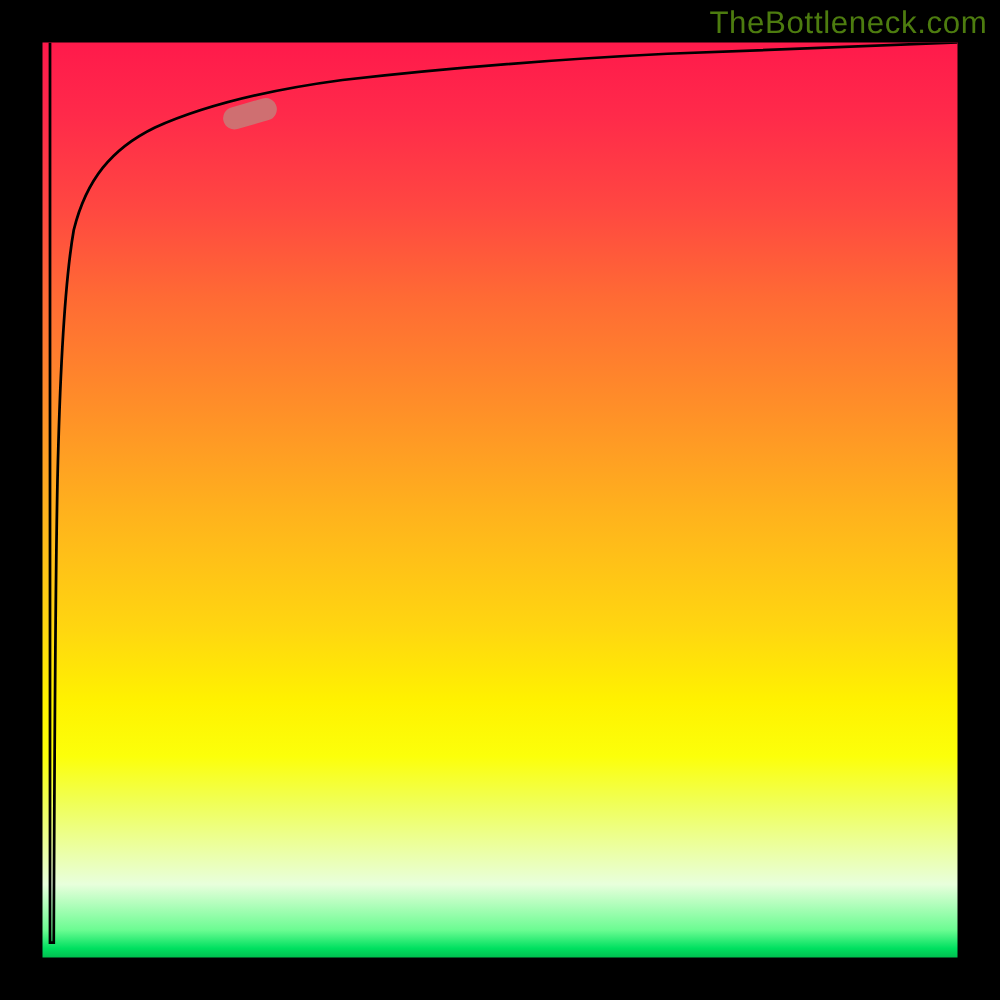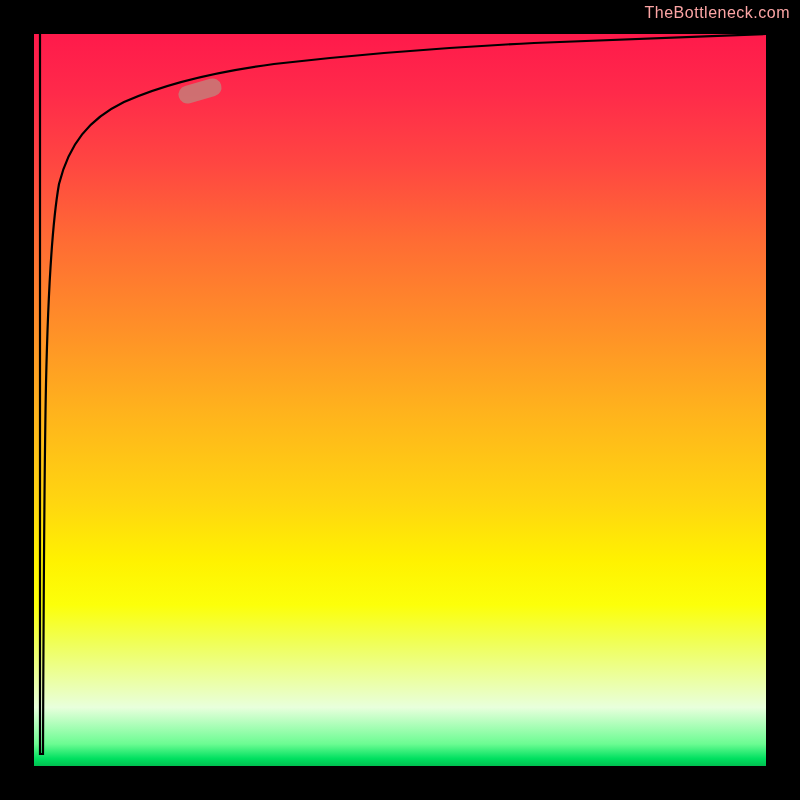--- a/index.html
+++ b/index.html
@@ -8,22 +8,22 @@
     height: 800px;
     position: relative;
     font-family: Arial, Helvetica, sans-serif;
     background: #000;
     overflow: hidden;
   }
   .watermark {
     position: absolute;
     top: 4px;
     right: 10px;
-    color: #fca5a5;
-    font-size: 16px;
+    color: #4d7c0f;
+    font-size: 25px;
     font-weight: 400;
     letter-spacing: 0.5px;
     z-index: 10;
   }
   .frame {
     position: absolute;
     inset: 0;
   }
   .plot-area {
     position: absolute;

